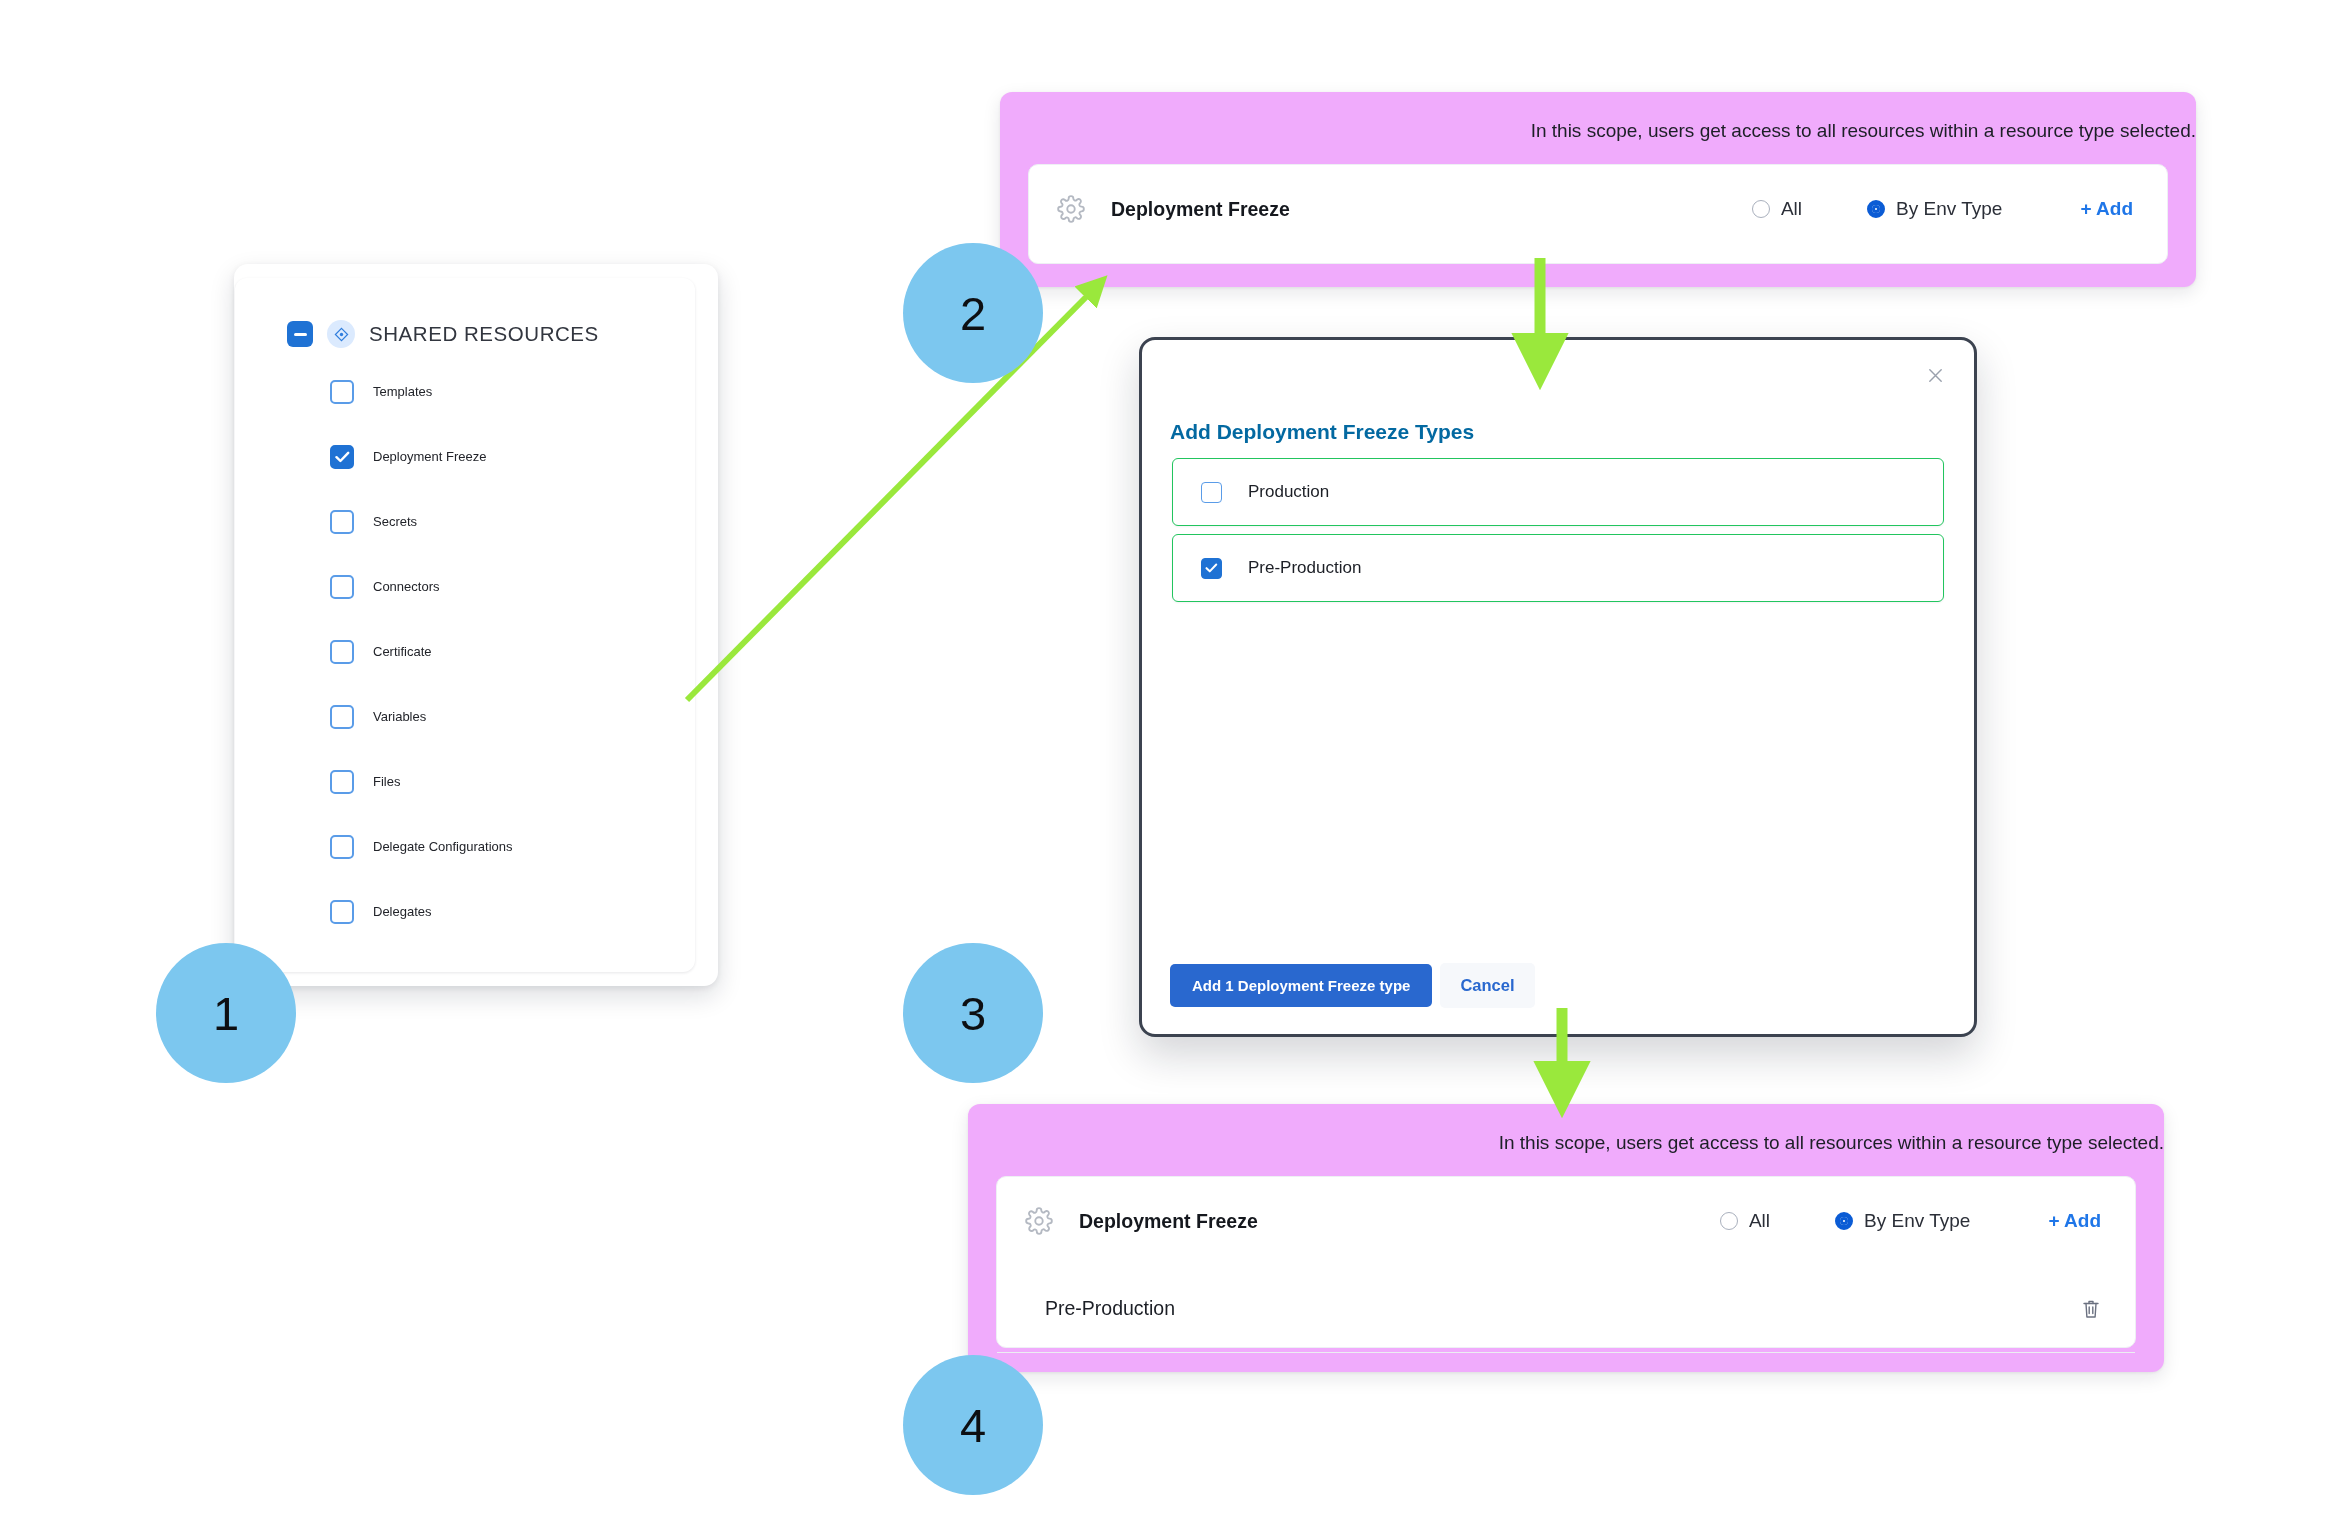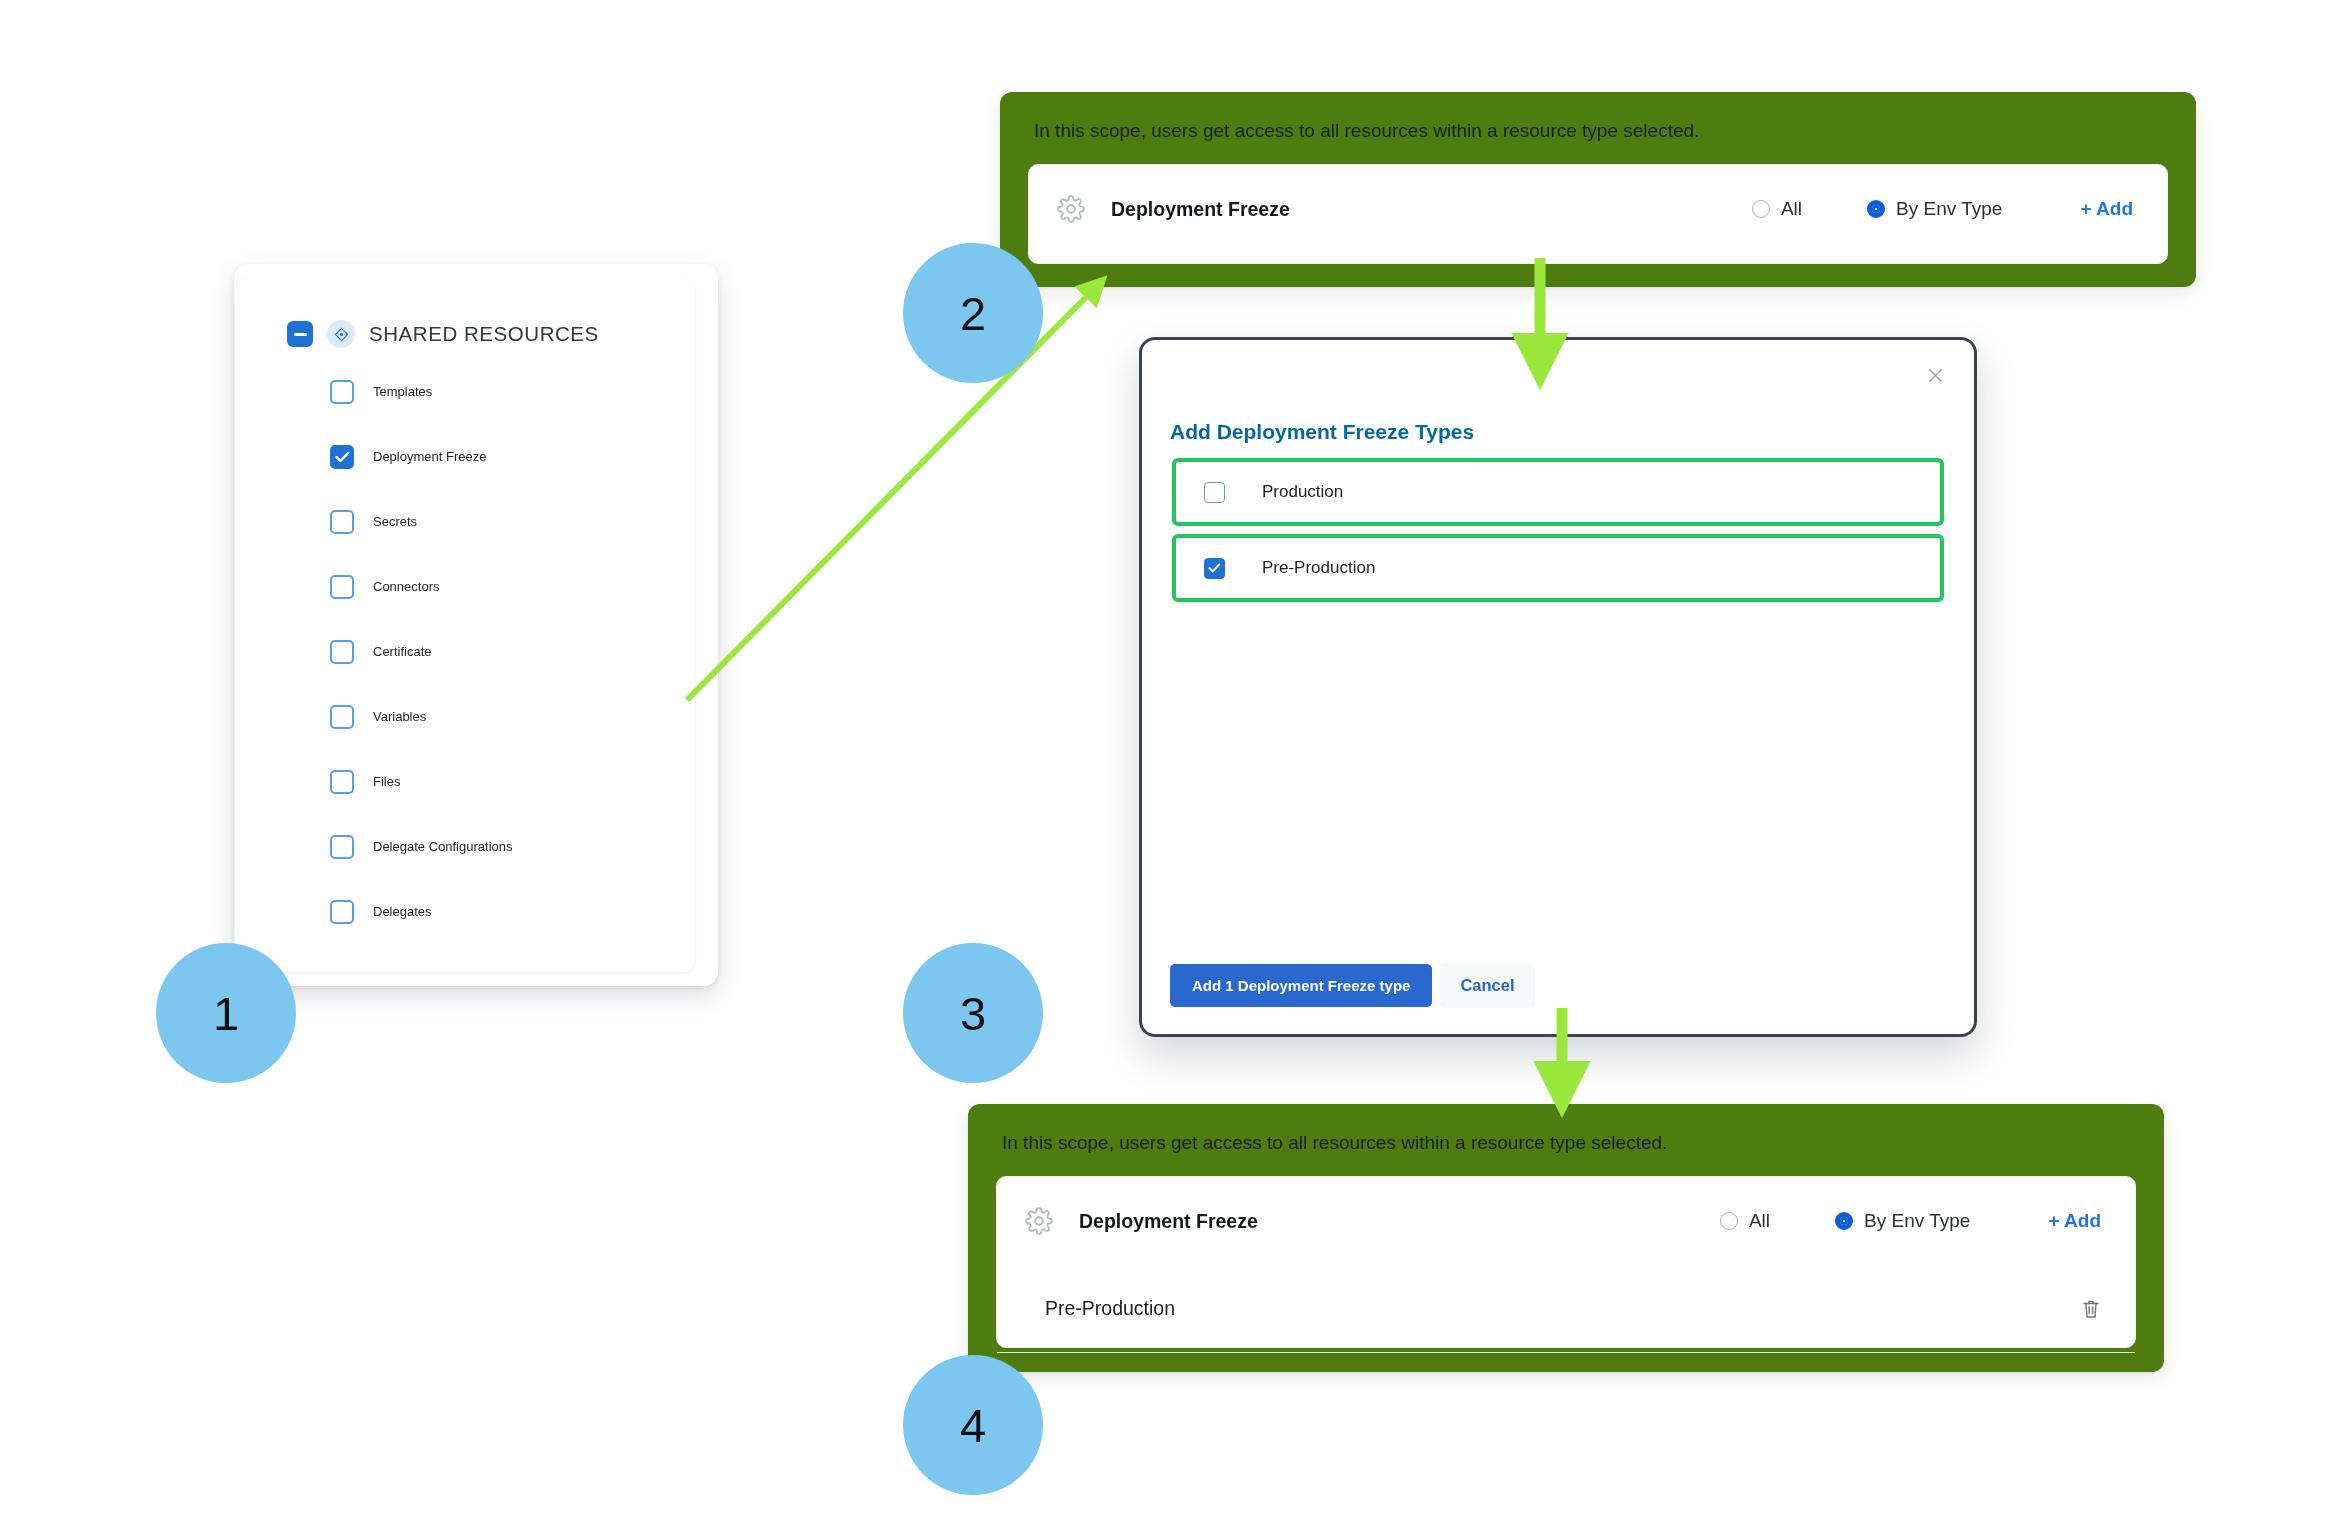--- a/index.html
+++ b/index.html
@@ -102,24 +102,25 @@
   }
   .res-label {
     font-size: 13px;
     color: #22242a;
     white-space: nowrap;
   }
 
   
   .scope-panel {
     position: absolute;
-    background: #4d7c0f;
+    background: #f0abfc;
     border-radius: 12px;
     box-shadow: 0 6px 18px rgba(16,24,40,.10), 0 1px 3px rgba(16,24,40,.06);
     z-index: 2;
+    text-align: right;
   }
   .scope-desc {
     font-size: 19px;
     color: #1c1f26;
     padding: 28px 0 0 34px;
     white-space: nowrap;
   }
   .scope-card {
     position: absolute;
     left: 28px;
@@ -205,25 +206,24 @@
     color: #9aa1ad;
     cursor: pointer;
   }
   .modal-list { position: absolute; left: 30px; top: 118px; right: 30px; }
   .modal-opt {
     display: flex;
     align-items: center;
     height: 68px;
     padding-left: 28px;
     background: #fff;
-    border: 4px solid #22c55e;
+    border: 1px solid #22c55e;
     border-radius: 6px;
     box-shadow: 0 1px 2px rgba(16,24,40,.05);
     margin-bottom: 8px;
-    gap: 11px;
   }
   .modal-opt .cb { width: 21px; height: 21px; border-radius: 4px; border-width: 1.8px; }
   .modal-opt-label { font-size: 17px; color: #1c1f26; margin-left: 26px; }
   #modal-footer {
     position: absolute;
     left: 28px; bottom: 26px;
     display: flex; align-items: center; gap: 8px;
   }
   .btn-primary {
     background: #2968cf;

